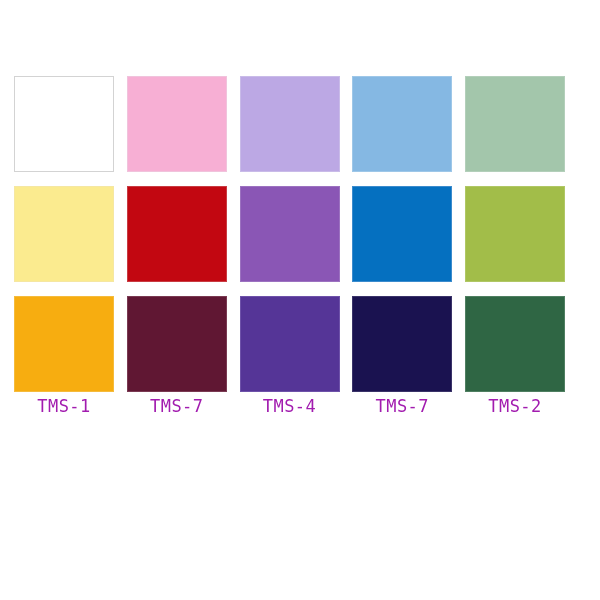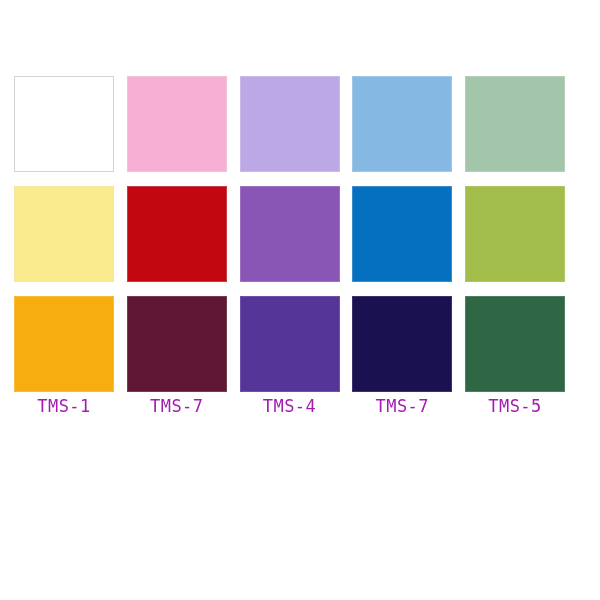--- a/index.html
+++ b/index.html
@@ -82,16 +82,16 @@
     <div class="swatch" title="deep-violet #553597" style="background-color: rgb(85, 53, 151); border-color: rgb(110, 82, 169);"></div>
     <div class="swatch" title="midnight-navy #1a1250" style="background-color: rgb(26, 18, 80); border-color: rgb(58, 51, 105);"></div>
     <div class="swatch" title="forest-green #2f6644" style="background-color: rgb(47, 102, 68); border-color: rgb(79, 127, 97);"></div>
   </div>
 
   <div class="label-row">
     <div class="swatch-label">TMS-1</div>
     <div class="swatch-label">TMS-7</div>
     <div class="swatch-label">TMS-4</div>
     <div class="swatch-label">TMS-7</div>
-    <div class="swatch-label">TMS-5</div>
+    <div class="swatch-label">TMS-2</div>
   </div>
 
 </div>
 
 </body></html>

